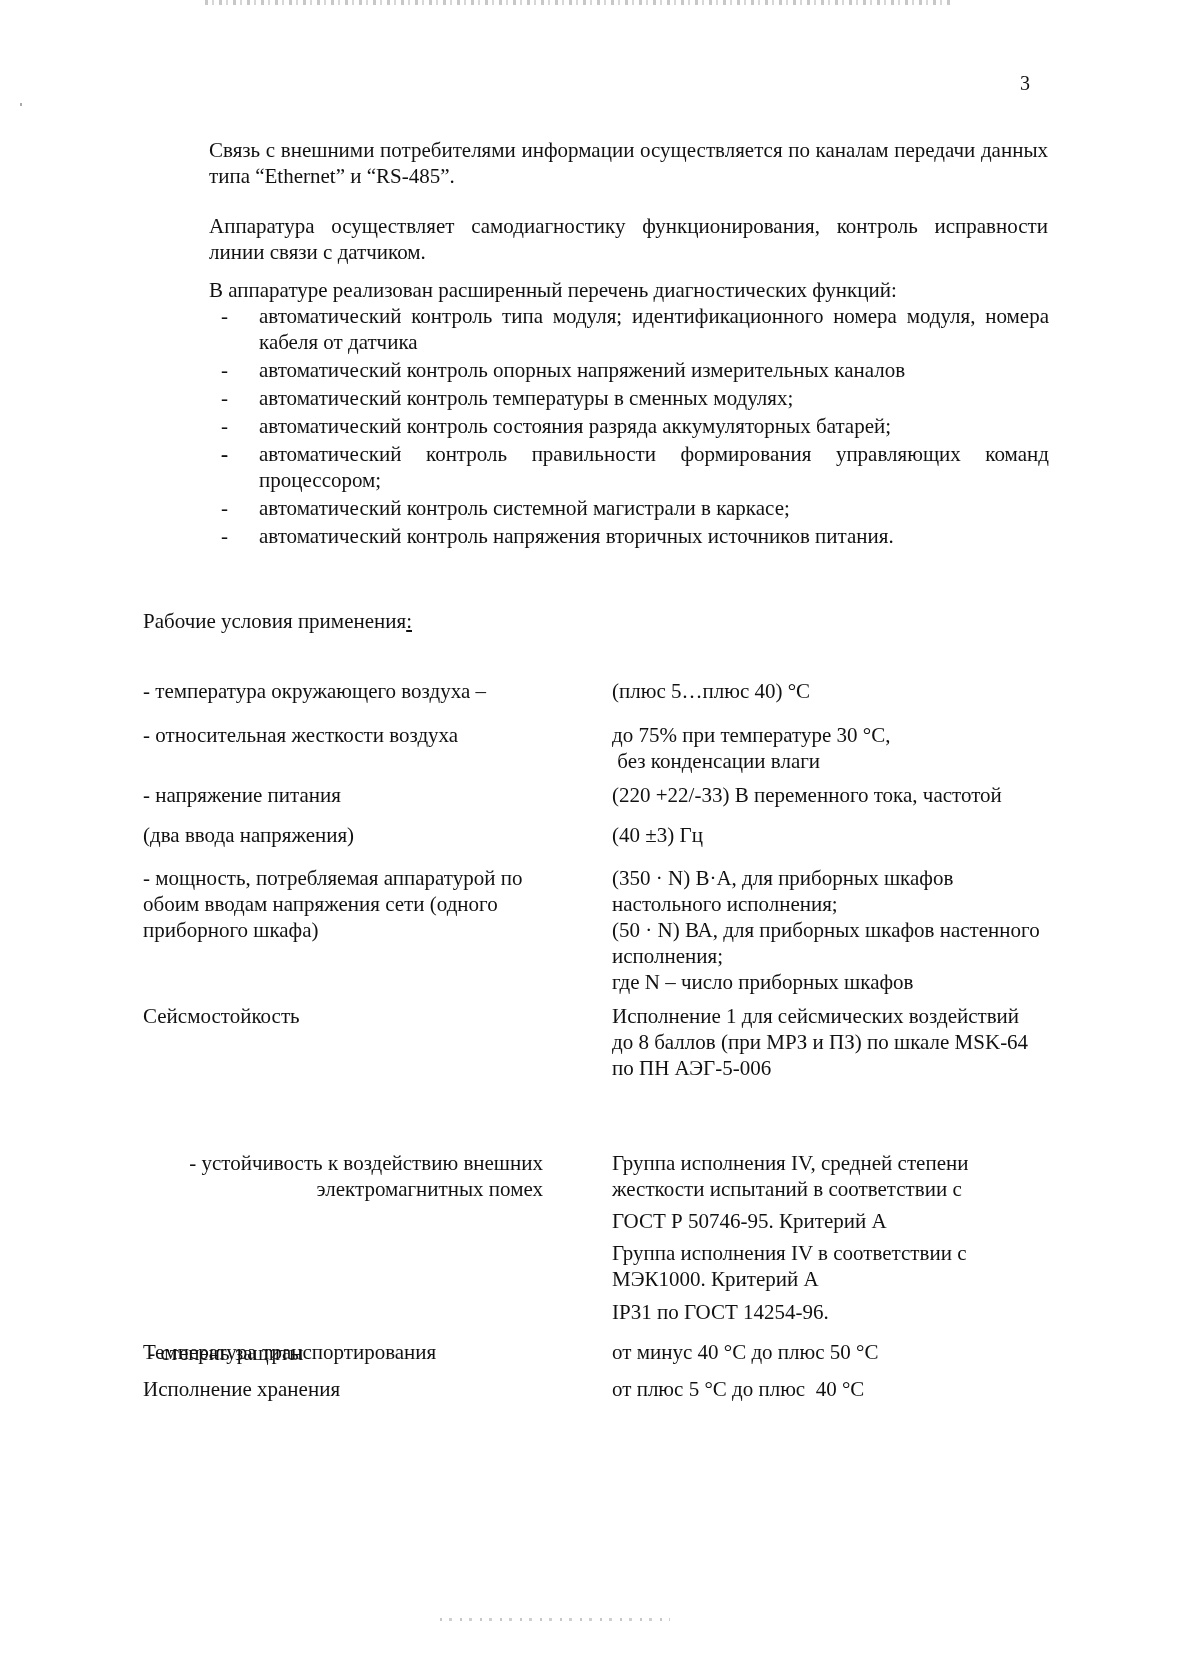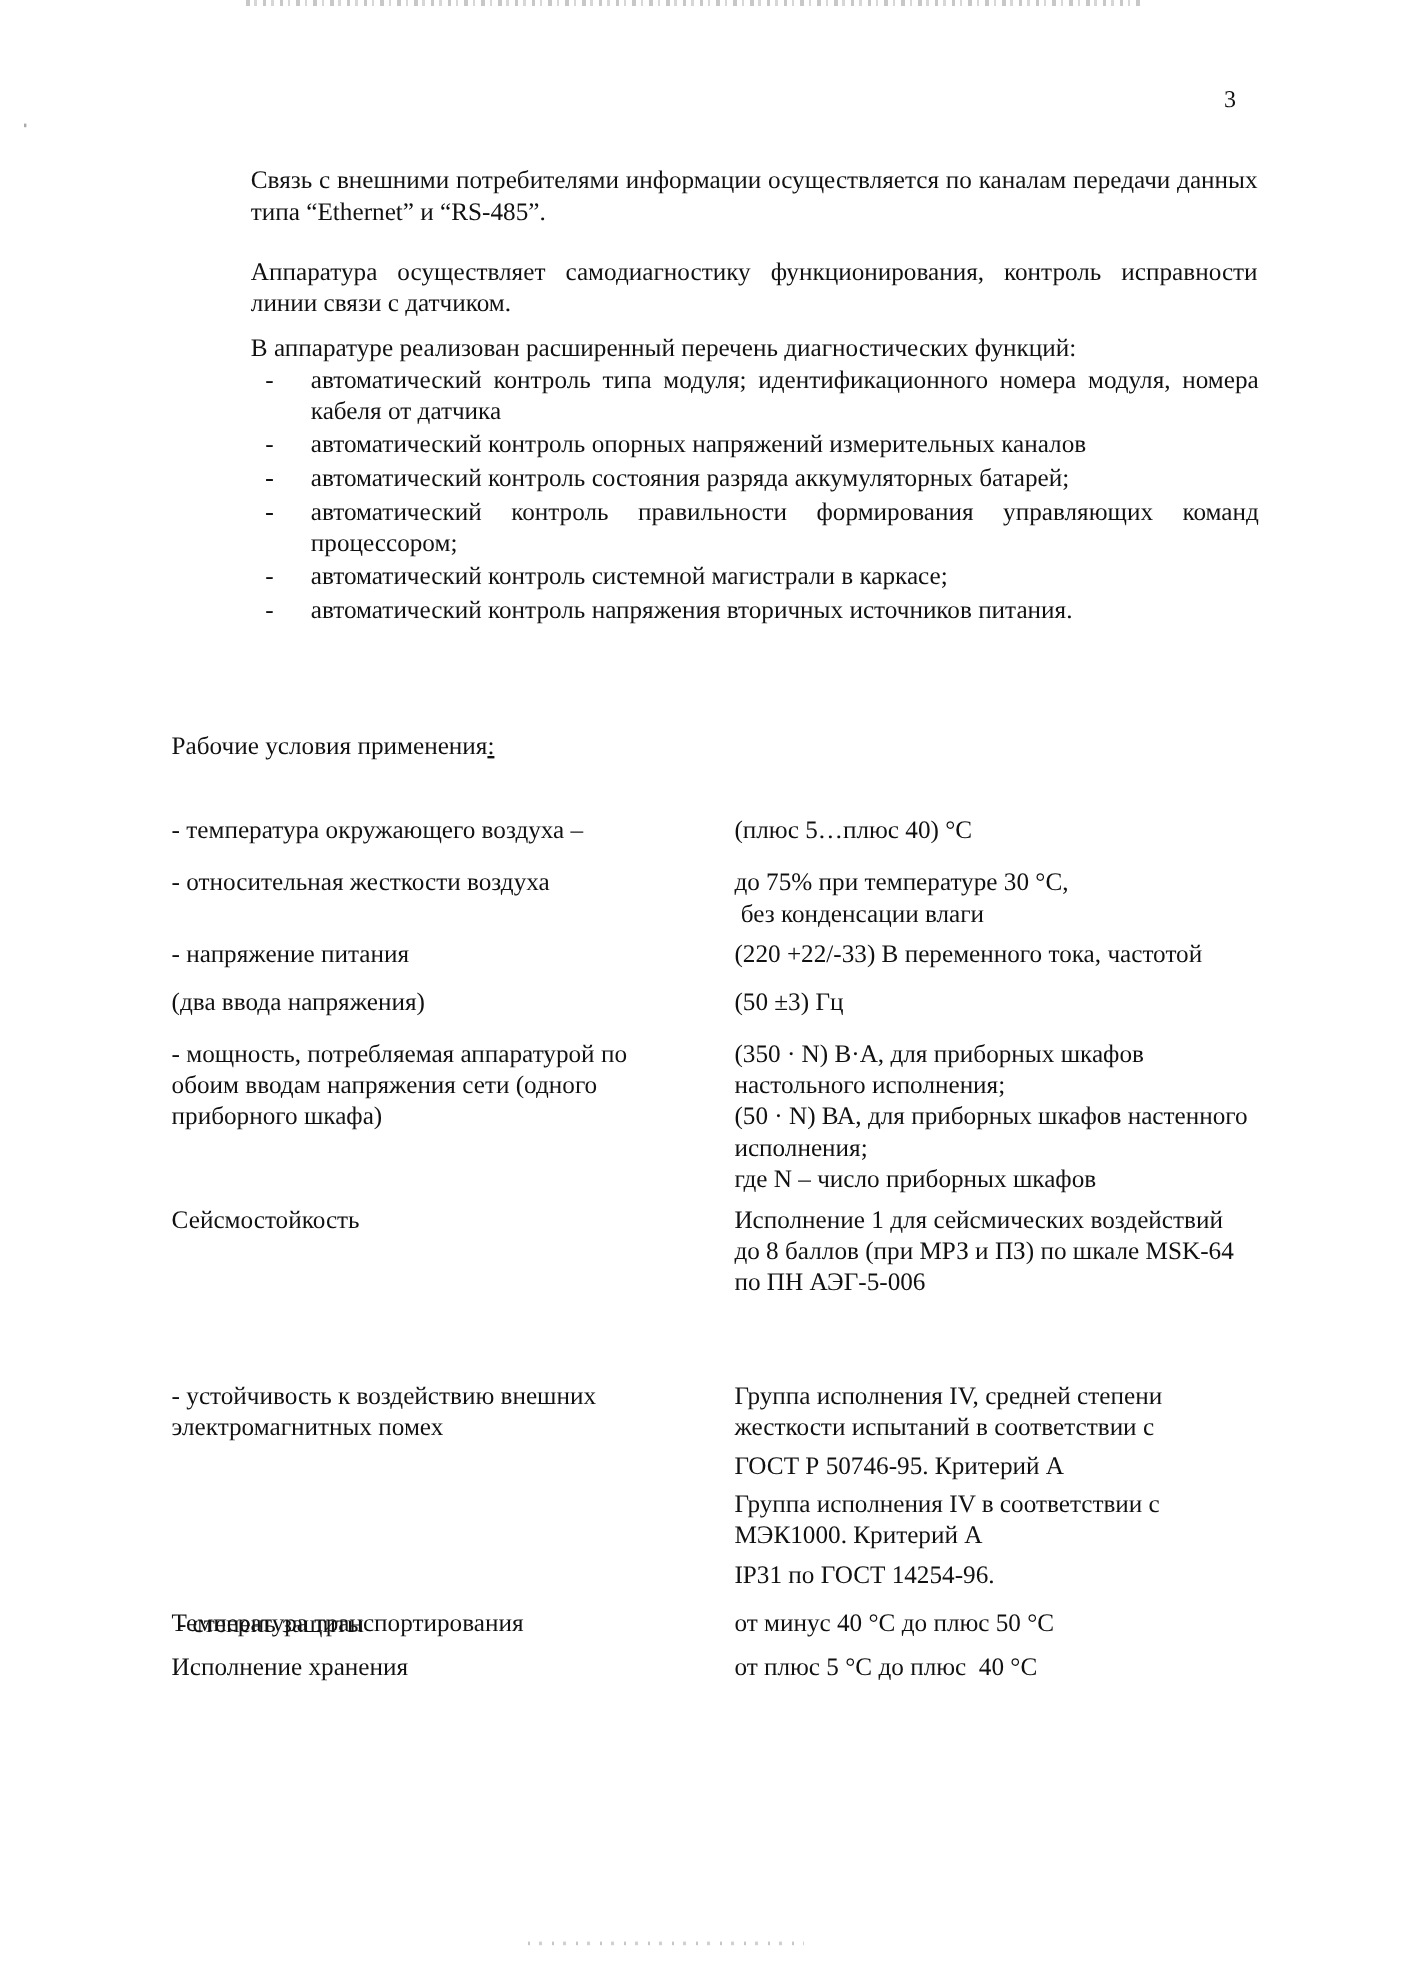--- a/index.html
+++ b/index.html
@@ -50,21 +50,21 @@
     <div class="indent">Связь с внешними потребителями информации осуществляется по каналам передачи данных типа “Ethernet” и “RS-485”.</div>
   </div>
 <div class="para p2">
     <div class="indent">Аппаратура осуществляет самодиагностику функционирования, контроль исправности линии связи с датчиком.</div>
   </div>
 <div class="para p3">В аппаратуре реализован расширенный перечень диагностических функций:</div>
 
 <ul class="list">
   <li><span class="dash">-</span><span>автоматический контроль типа модуля; идентификационного номера модуля, номера кабеля от датчика</span></li>
   <li><span class="dash">-</span><span>автоматический контроль опорных напряжений измерительных каналов</span></li>
-  <li><span class="dash">-</span></li>
+  <li><span class="dash">-</span><span>автоматический контроль температуры в сменных модулях;</span></li>
   <li><span class="dash">-</span><span>автоматический контроль состояния разряда аккумуляторных батарей;</span></li>
   <li><span class="dash">-</span></li>
   <li><span class="dash">-</span><span>автоматический контроль правильности формирования управляющих команд процессором;</span></li>
   <li><span class="dash">-</span><span>автоматический контроль системной магистрали в каркасе;</span></li>
   <li><span class="dash">-</span><span>автоматический контроль напряжения вторичных источников питания.</span></li>
 </ul>
 
 <div class="section-title"><span>Рабочие условия применения</span><span class="u">:</span></div>
 
 <div class="row" style="top:678px;">
@@ -85,42 +85,42 @@
 <div class="row" style="top:782px;">
   <div class="lbl">- напряжение питания</div>
   <div class="val" style="width:480px;">
       <div>(220 +22/-33) В переменного тока, частотой</div>
     </div>
 </div>
 
 <div class="row" style="top:822px;">
   <div class="lbl">(два ввода напряжения)</div>
   <div class="val">
-      <div>(50 ±3) Гц</div>
+      <div>(40 ±3) Гц</div>
     </div>
 </div>
 
 <div class="row" style="top:865px;">
   <div class="lbl" style="width:420px; text-align:left;">- мощность, потребляемая аппаратурой по обоим вводам напряжения сети (одного приборного шкафа)</div>
   <div class="val" style="width:445px;">
     <div>(350 · N) В·А, для приборных шкафов настольного исполнения;</div>
     <div>(50 · N) ВА, для приборных шкафов настенного исполнения;</div>
     <div>где N – число приборных шкафов</div>
   </div>
 </div>
 
 <div class="row" style="top:1003px;">
   <div class="lbl">Сейсмостойкость</div>
   <div class="val" style="width:430px;">
       <div>Исполнение 1 для сейсмических воздействий до 8 баллов (при МРЗ и ПЗ) по шкале MSK-64 по ПН АЭГ-5-006</div>
     </div>
 </div>
 
 <div class="row" style="top:1150px;">
-  <div class="lbl" style="width:400px;">- устойчивость к воздействию внешних электромагнитных помех</div>
+  <div class="lbl" style="width:400px;text-align:right;">- устойчивость к воздействию внешних электромагнитных помех</div>
   <div class="val" style="width:420px;">
     <div style="margin-bottom:6px;">Группа исполнения IV, средней степени жесткости испытаний  в соответствии с</div>
     <div style="margin-bottom:6px;">ГОСТ Р 50746-95. Критерий А</div>
     <div>Группа исполнения IV в соответствии с МЭК1000. Критерий А</div>
   </div>
 </div>
 
 <div class="row" style="top:1299px;">
   <div class="lbl" style="white-space:pre;margin-top:41px;"> - степень защиты</div>
   <div class="val">

